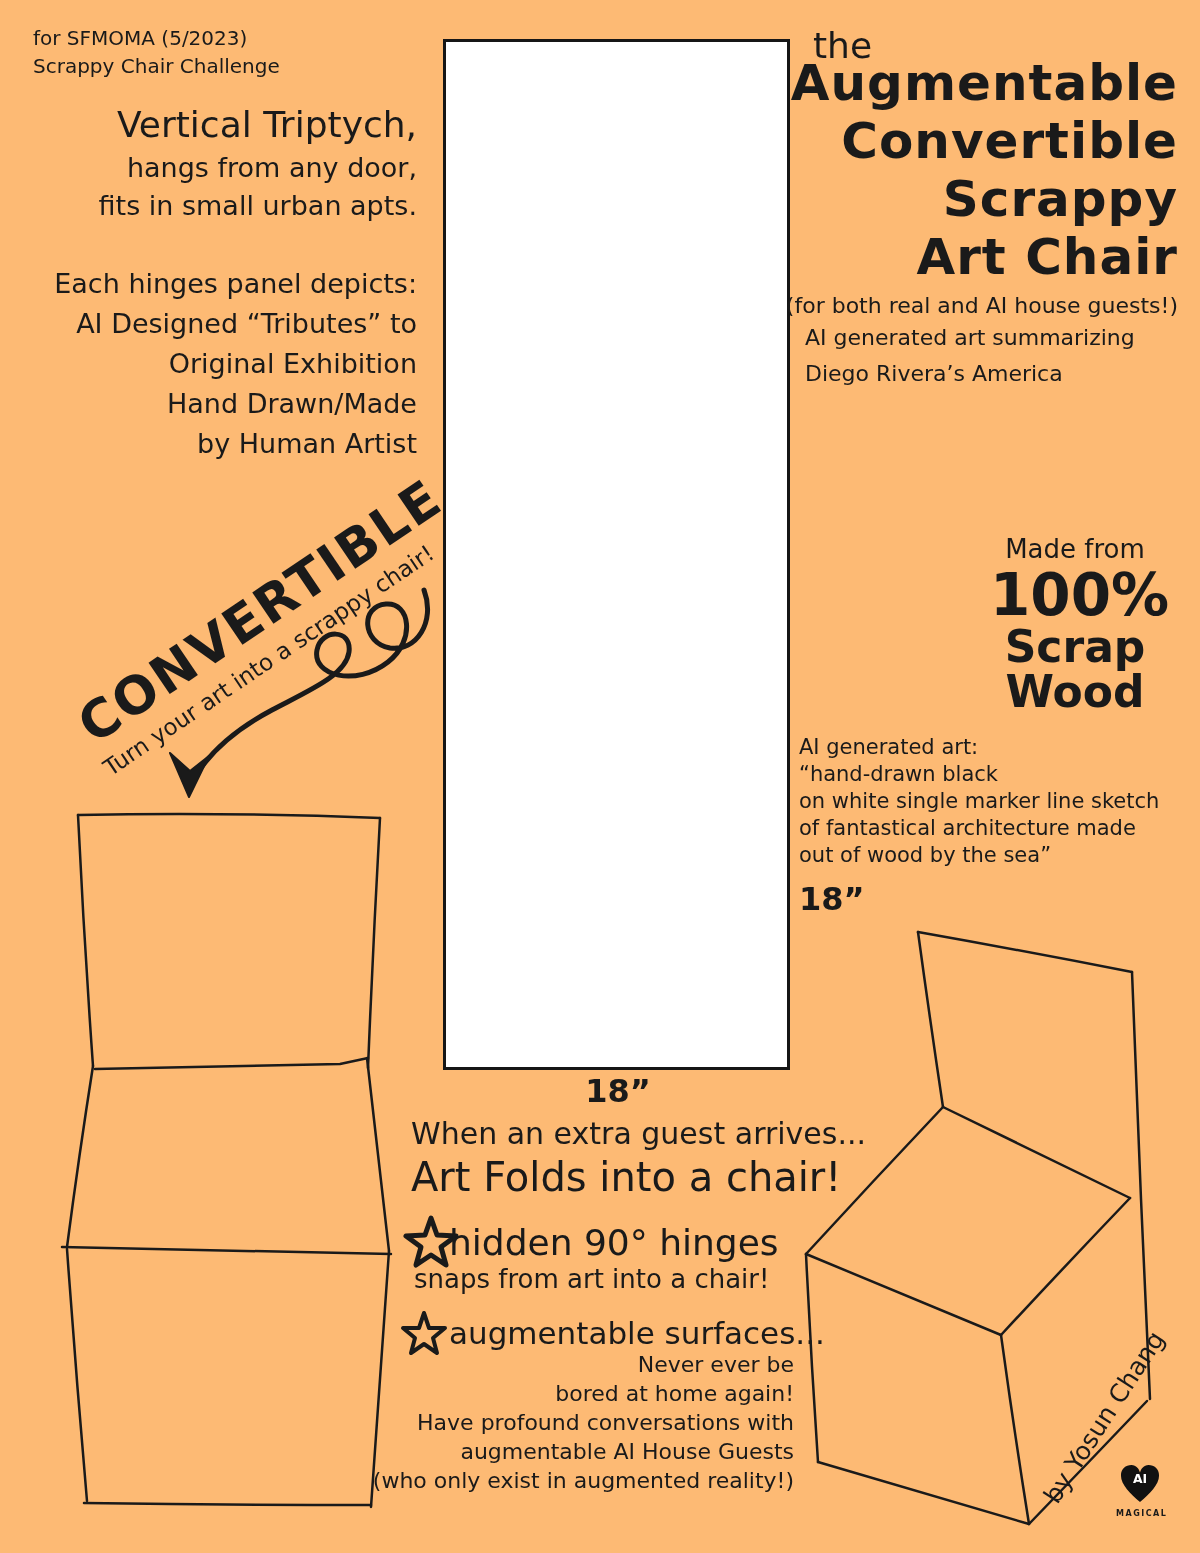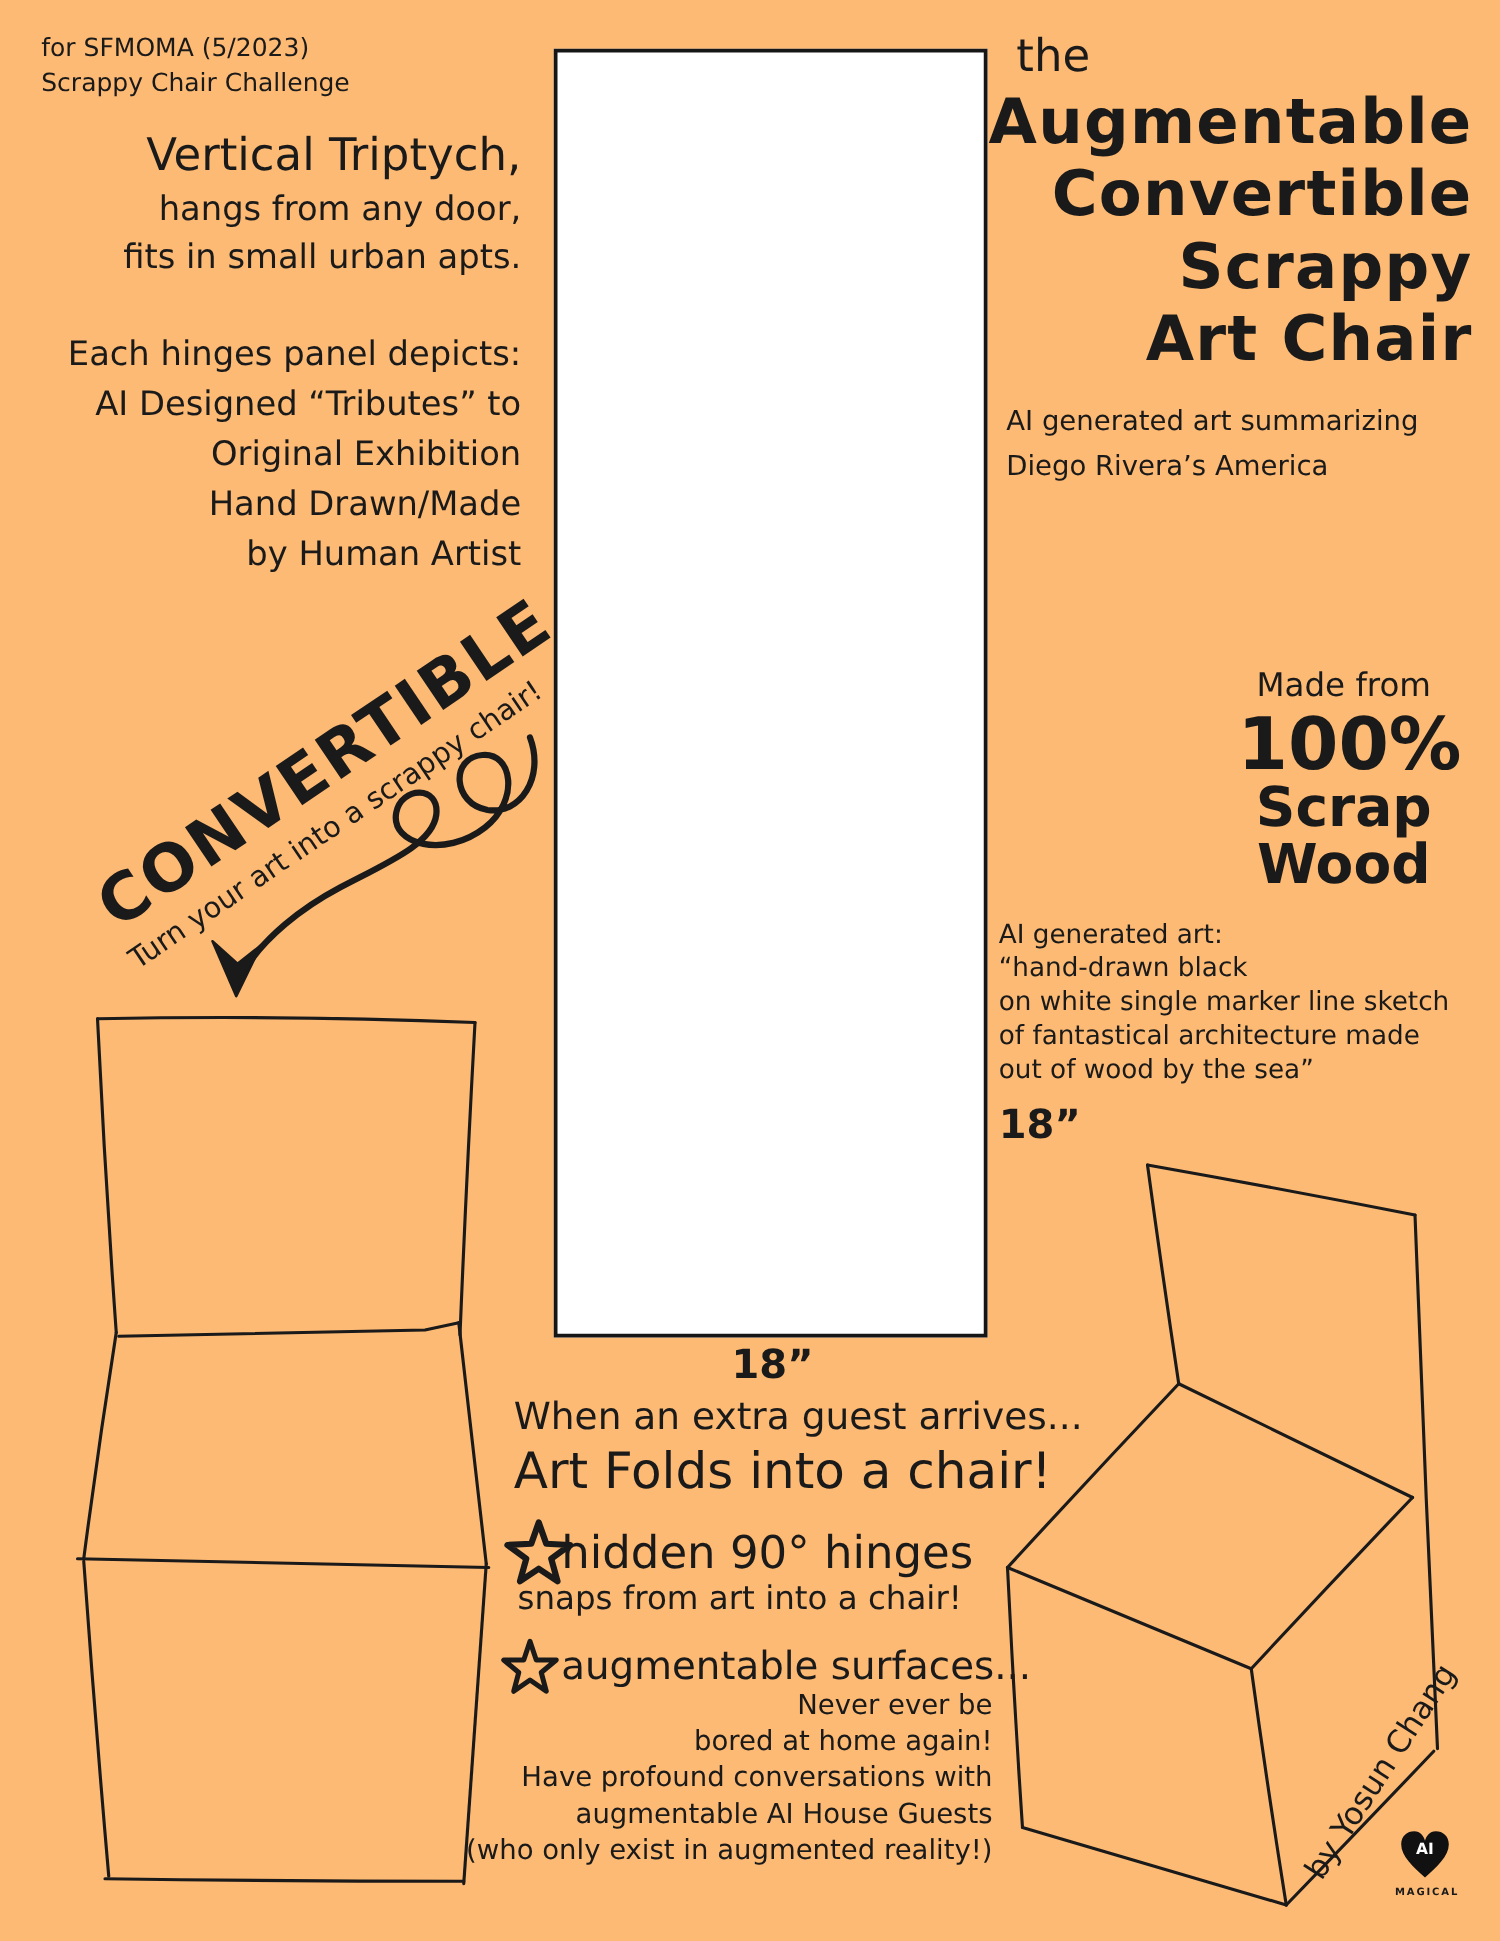--- a/index.html
+++ b/index.html
@@ -22,21 +22,21 @@
   #panels { right:783px; top:264px; text-align:right; font-size:27px; line-height:40px; }
 
   #conv { left:84px; top:700px; font-size:52px; font-weight:bold; letter-spacing:2px;
           transform:rotate(-34deg); transform-origin:0 50%; }
   #convsub { left:106px; top:757px; font-size:23px;
           transform:rotate(-34deg); transform-origin:0 50%; }
 
   #panel-rect { left:443px; top:39px; width:341px; height:1025px; border:3px solid #161616; background:#fff; }
 
   #the { left:813px; top:26px; font-size:36px; line-height:40px; }
-  #title { right:22px; top:68px; text-align:right; font-size:50px; line-height:58px; font-weight:bold; letter-spacing:1px; }
+  #title { right:22px; top:54px; text-align:right; font-size:50px; line-height:58px; font-weight:bold; letter-spacing:1px; }
   #subtitle { right:22px; top:293px; font-size:22px; line-height:26px; }
 
   #rivera { left:805px; top:320px; font-size:22px; line-height:36px; }
   #bilbao { left:805px; top:455px; font-size:21px; line-height:27px; }
 
   #scrap { left:990px; top:532px; width:170px; text-align:center; }
   #scrap .sw1 { font-size:26px; line-height:34px; }
   #scrap .sw2 { font-size:58px; line-height:58px; font-weight:bold; }
   #scrap .sw3 { font-size:44px; line-height:45px; font-weight:bold; }
   #scrap .sw4 { font-size:44px; line-height:45px; font-weight:bold; }
@@ -135,20 +135,21 @@
 
   <div id="panel-rect" class="abs"></div>
 
   <div id="the" class="abs nw">the</div>
   <div id="title" class="abs">
     <div class="nw">Augmentable</div>
     <div class="nw">Convertible</div>
     <div class="nw">Scrappy</div>
     <div class="nw">Art Chair</div>
   </div>
+  <div id="subtitle" class="abs nw">(for both real and AI house guests!)</div>
 
   <div id="rivera" class="abs">
     <div class="nw">AI generated art summarizing</div>
     <div class="nw">Diego Rivera’s America</div>
   </div>
 
 
   <div id="scrap" class="abs">
     <div class="sw1 nw">Made from</div>
     <div class="sw2 nw">100%</div>

